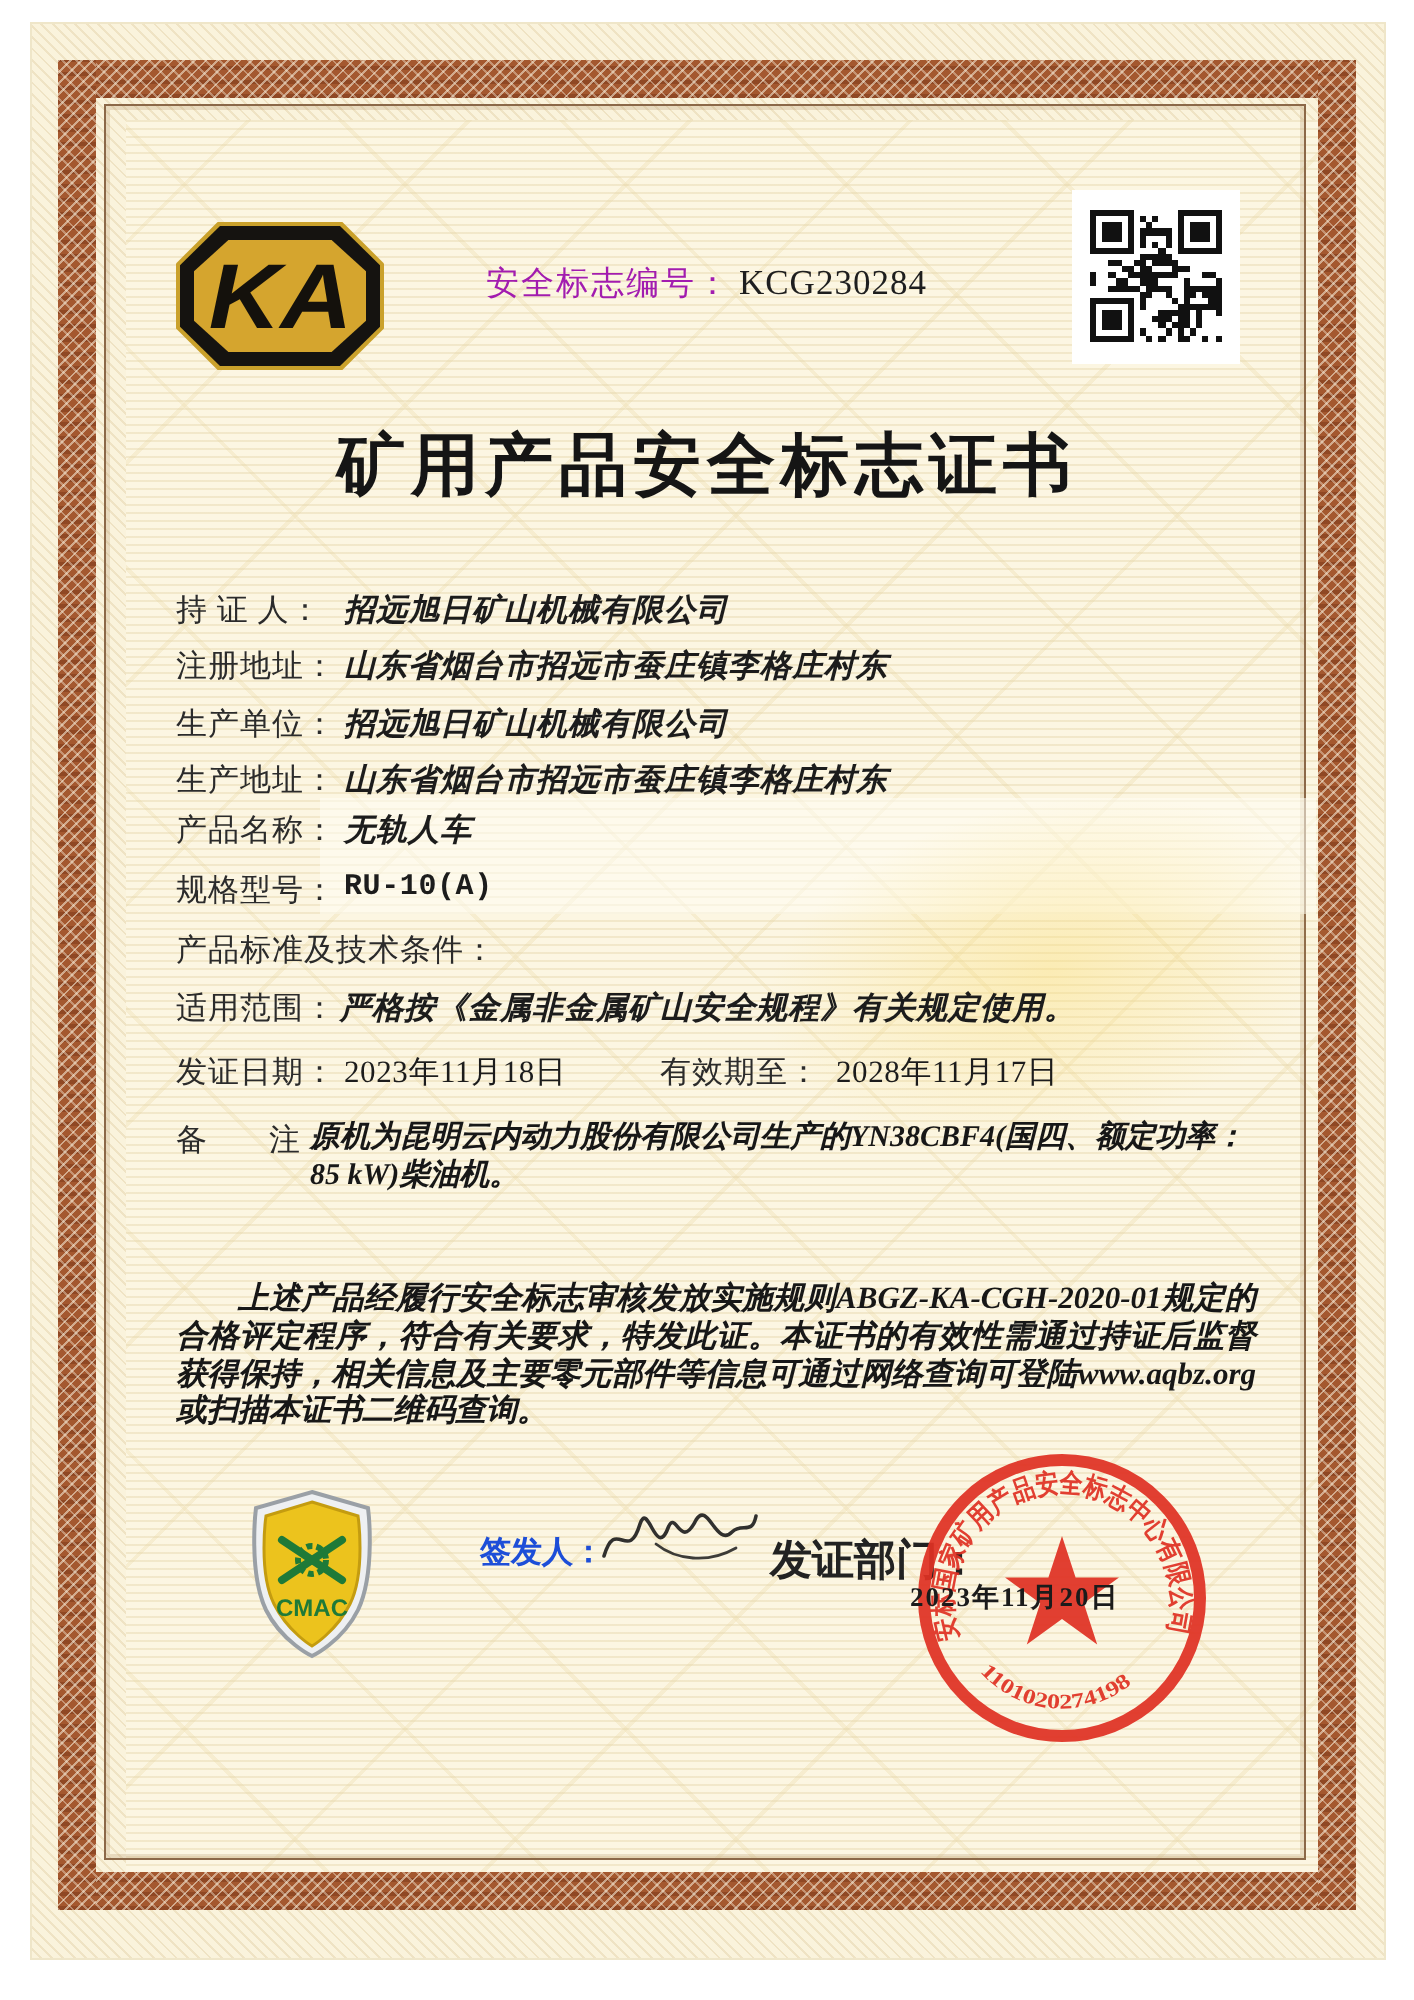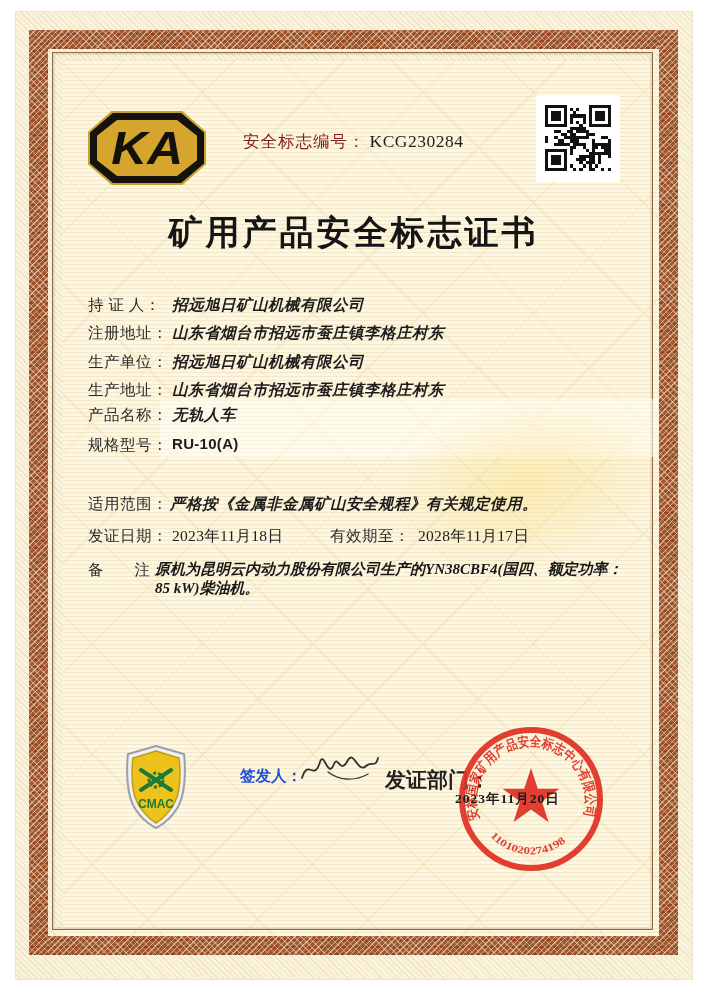--- a/index.html
+++ b/index.html
@@ -31,51 +31,51 @@
       repeating-linear-gradient(180deg, rgba(228,212,168,.42) 0 1px, transparent 1px 4px),
       repeating-linear-gradient(45deg, rgba(240,226,185,.45) 0 2px, transparent 2px 78px),
       repeating-linear-gradient(-45deg, rgba(240,226,185,.45) 0 2px, transparent 2px 78px);
   }
   .frame {
     position:absolute; left:52px; top:52px; width:601px; height:878px;
     border:1px solid #8b6848;
     box-shadow: inset 0 0 0 2px rgba(170,130,85,.22);
   }
   
-  .ka-outer { position:absolute; left:88px; top:111px; width:118px; height:74px;
+  .ka-outer { position:absolute; left:88px; top:111px; width:104px; height:74px;
     background:#caa12b;
     clip-path: polygon(20% 0,80% 0,100% 28%,100% 72%,80% 100%,20% 100%,0 72%,0 28%); }
   .ka-black { position:absolute; inset:2px; background:#151310;
     clip-path: polygon(20% 0,80% 0,100% 28%,100% 72%,80% 100%,20% 100%,0 72%,0 28%); }
   .ka-yellow { position:absolute; inset:7px; background:#d5a52e;
     clip-path: polygon(20% 0,80% 0,100% 28%,100% 72%,80% 100%,20% 100%,0 72%,0 28%);
     display:flex; align-items:center; justify-content:center; }
   .ka-text { font-family:"Liberation Sans","DejaVu Sans",sans-serif; font-weight:800; font-style:italic;
     font-size:46px; color:#14110c; letter-spacing:0px; transform:scaleX(1.08); line-height:1; }
   
   .serial-line { position:absolute; left:243px; top:131px; white-space:nowrap; }
-  .serial-label { font-size:16.5px; color:#7f1d1d; letter-spacing:1px; }
+  .serial-label { font-size:16.5px; color:#a21caf; letter-spacing:1px; }
   .serial-num { font-size:17.5px; color:#1e1e1e; letter-spacing:.5px; }
   
   .qr-box { position:absolute; left:536px; top:95px; width:84px; height:87px; background:#ffffff; }
   .qr-grid { position:absolute; left:9px; top:10px; width:66px; height:66px;
     display:grid; grid-template-columns:repeat(21,3.14px); grid-auto-rows:3.14px; }
   .qm { background:#111; }
   .fp { position:absolute; width:22px; height:22px; border:3px solid #111; background:#fff; }
   .fp::after { content:""; position:absolute; inset:3px; background:#111; }
   
   .title { position:absolute; left:0; top:210px; width:707px; text-align:center;
     font-family:Liberation Mono, monospace;
     font-size:34px; font-weight:800; letter-spacing:3px; color:#151515; }
   
   .row { position:absolute; left:0; width:707px; height:22px; white-space:nowrap; }
   .flabel { position:absolute; left:88px; font-size:15.5px; color:#2b2b2b; letter-spacing:.5px; }
   .fvalue { position:absolute; left:172px; font-size:15.5px; color:#1c1c1c; }
   .kaiti { font-style:italic; font-weight:600; letter-spacing:.5px; }
-  .tech { font-family:Liberation Sans, sans-serif; font-weight:700; letter-spacing:.3px; font-size:15px; }
+  .tech { font-family:Liberation Mono, monospace; font-weight:700; letter-spacing:.3px; font-size:15px; }
   .plain { letter-spacing:.3px; }
   .highlight-band { position:absolute; left:160px; top:399px; width:498px; height:58px;
     background:rgba(255,253,244,.55); }
   .wm-blob { position:absolute; left:380px; top:400px; width:290px; height:170px;
     background: radial-gradient(ellipse at center, rgba(250,223,125,.45), rgba(250,223,125,0) 70%);
     transform: rotate(-12deg); }
   
   .remark-label { position:absolute; left:88px; top:560px; font-size:15.5px; color:#2b2b2b; white-space:pre; }
   .remark-value { position:absolute; left:155px; top:560px; width:472px;
     font-size:15px; line-height:19px; font-style:italic; font-weight:700; color:#171717; }
@@ -590,36 +590,38 @@
   </div>
   <div class="row" style="top:405px;">
     <span class="flabel">产品名称：</span>
     <span class="fvalue kaiti">无轨人车</span>
   </div>
   <div class="row" style="top:435px;padding-left:11px;">
     <span class="flabel">规格型号：</span>
     <span class="fvalue tech">RU-10(A)</span>
   </div>
   <div class="row" style="top:465px;">
+    <span class="flabel">产品标准及技术条件：</span>
   </div>
   <div class="row" style="top:494px;">
     <span class="flabel">适用范围：</span>
     <span class="fvalue kaiti" style="left:170px;">严格按《金属非金属矿山安全规程》有关规定使用。</span>
   </div>
 
   <div class="row" style="top:526px;text-align:center;">
     <span class="flabel">发证日期：</span>
     <span class="fvalue plain">2023年11月18日</span>
     <span class="flabel" style="left:330px;">有效期至：</span>
     <span class="fvalue plain" style="left:418px;">2028年11月17日</span>
   </div>
 
   <div class="remark-label">备　　注：</div>
   <div class="remark-value">原机为昆明云内动力股份有限公司生产的YN38CBF4(国四、额定功率：85 kW)柴油机。</div>
 
+  <div class="statement">上述产品经履行安全标志审核发放实施规则ABGZ-KA-CGH-2020-01规定的合格评定程序，符合有关要求，特发此证。本证书的有效性需通过持证后监督获得保持，相关信息及主要零元部件等信息可通过网络查询可登陆www.aqbz.org或扫描本证书二维码查询。</div>
 
   <svg class="cmac-svg" width="66" height="86" viewBox="0 0 66 86">
     <path d="M33 2 L61 10 C61 10 65 42 56 61 C48 77 33 84 33 84 C33 84 18 77 10 61 C1 42 5 10 5 10 Z" fill="#eef0f2" stroke="#9aa0a6" stroke-width="2"></path>
     <path d="M33 7 L56 14 C56 14 60 42 52 58 C45 72 33 79 33 79 C33 79 21 72 14 58 C6 42 10 14 10 14 Z" fill="#ecc31d" stroke="#c49c10" stroke-width="1.5"></path>
     <g stroke="#1e7a38" stroke-width="4" stroke-linecap="round">
       <line x1="18" y1="26" x2="48" y2="46"></line>
       <line x1="48" y1="26" x2="18" y2="46"></line>
     </g>
     <circle cx="33" cy="36" r="7" fill="none" stroke="#1e7a38" stroke-width="3" stroke-dasharray="3 2"></circle>
     <text x="33" y="64" text-anchor="middle" font-family="Liberation Sans, sans-serif" font-size="12" font-weight="bold" fill="#1e7a38">CMAC</text>

